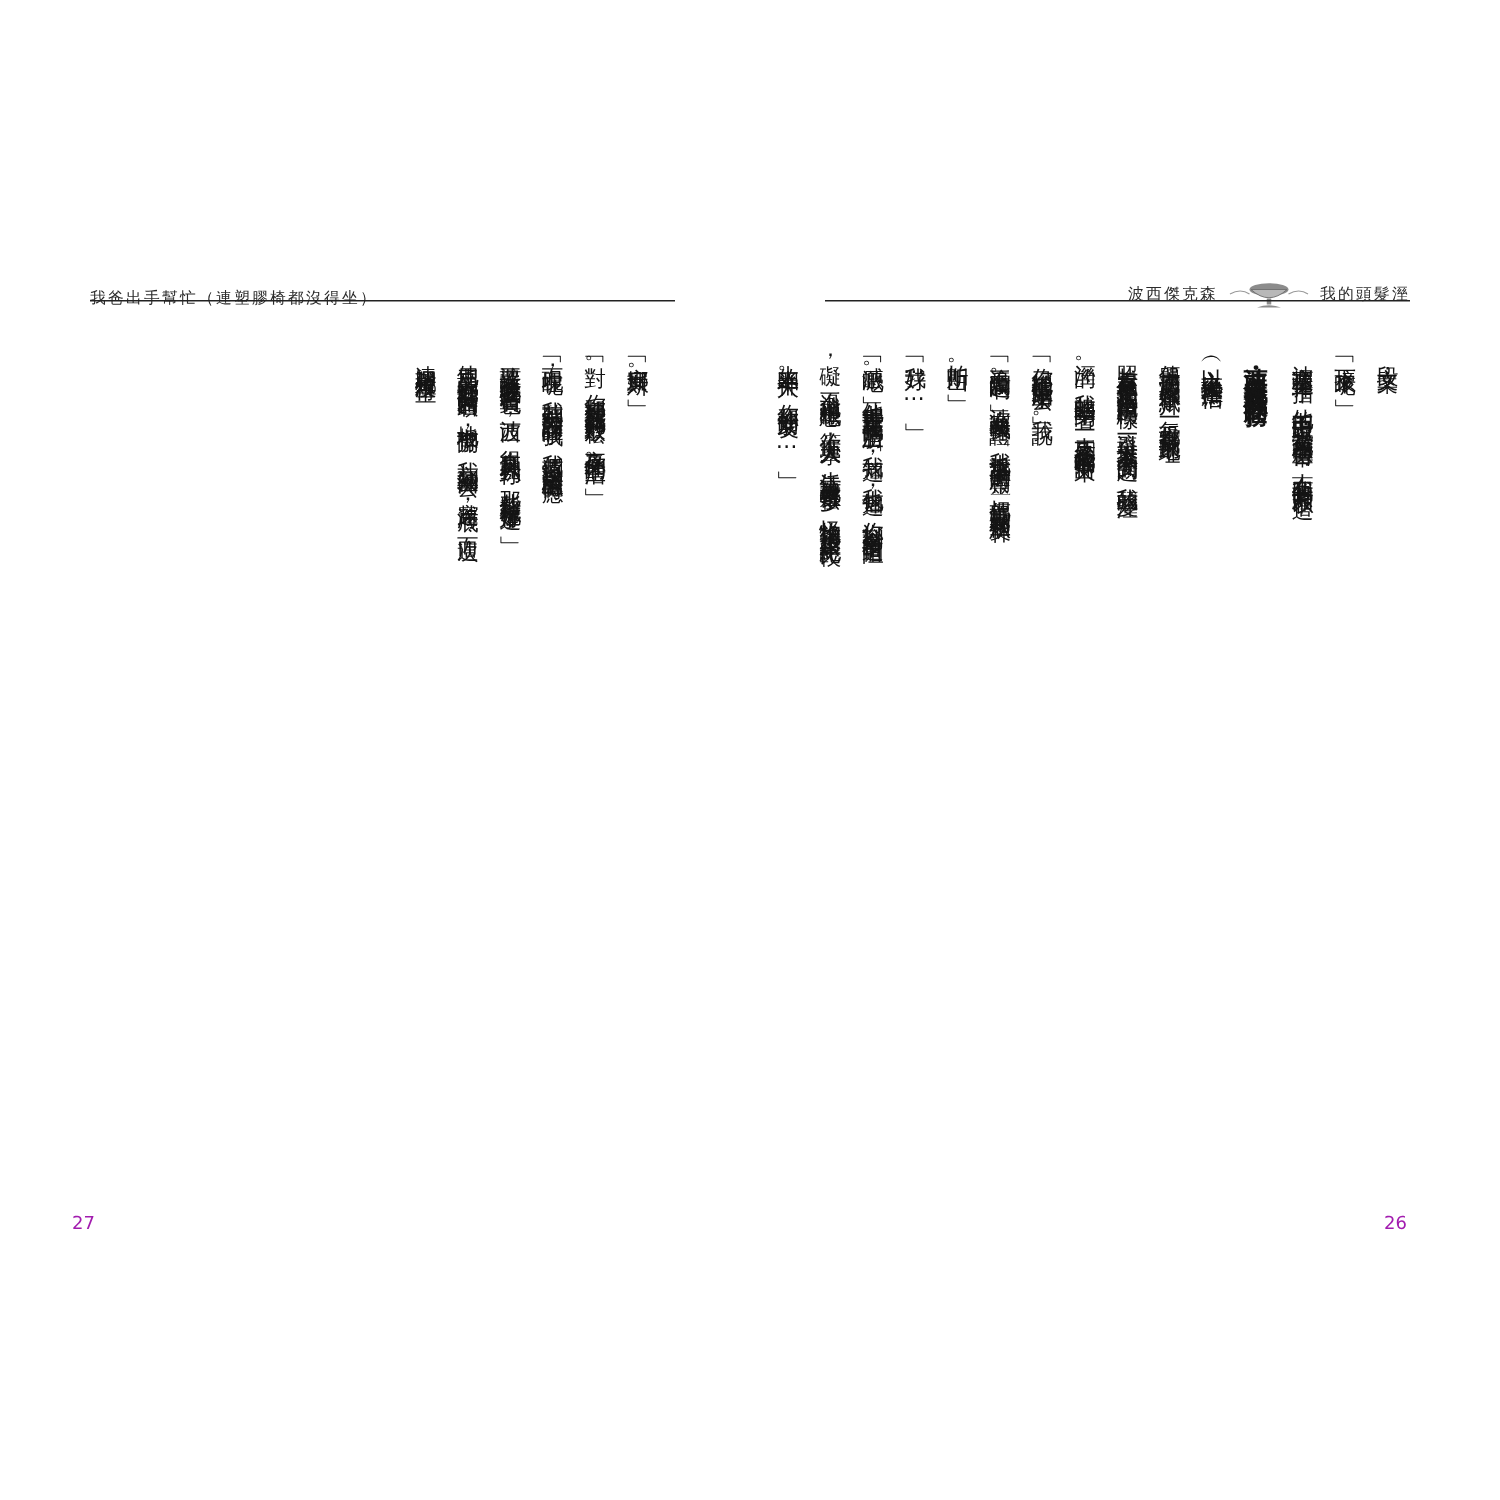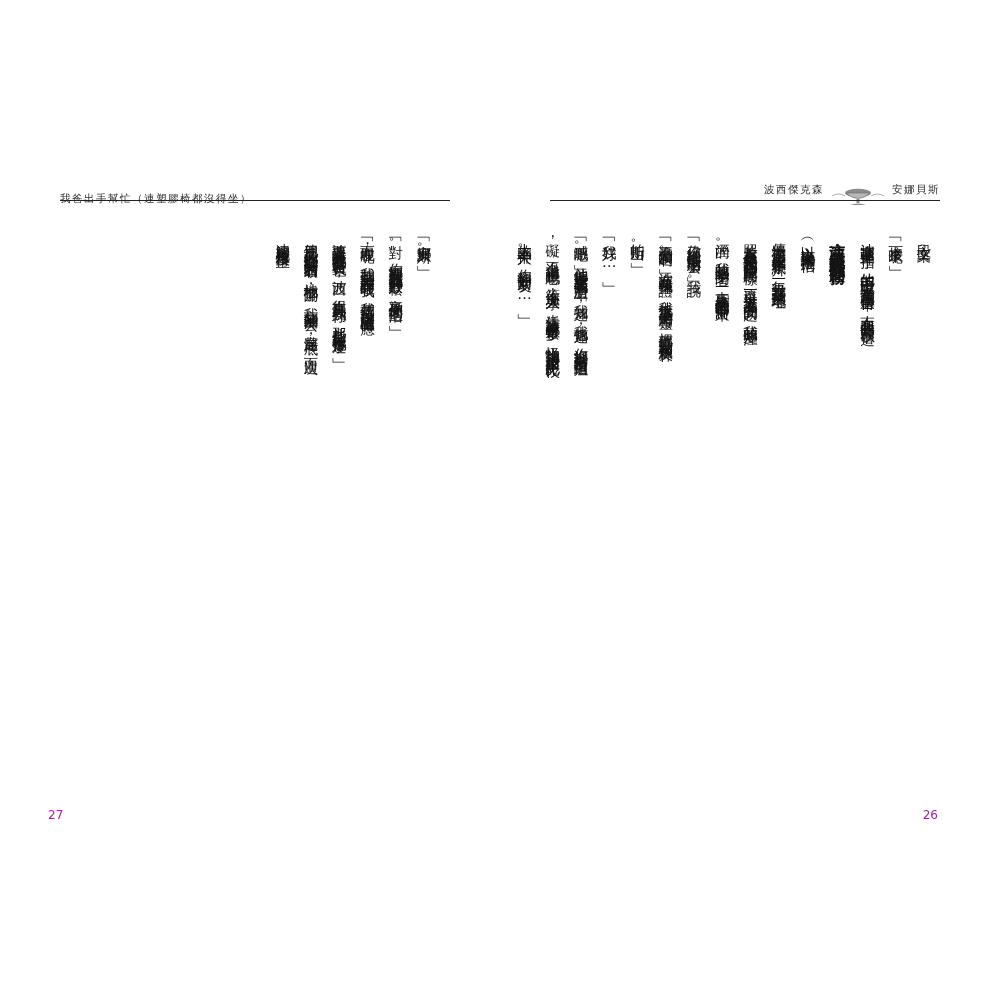--- a/index.html
+++ b/index.html
@@ -53,21 +53,21 @@
   }
   .rule-right {
     right: 60px;
     width: 390px;
   }
   .header-right-group {
     position: absolute;
     right: 60px;
     top: 183px;
     display: flex;
-    align-items: flex-start;
+    align-items: center;
     gap: 6px;
   }
   .ornament {
     width: 56px;
     height: 26px;
     position: relative;
     display: inline-block;
   }
   .spread-gutter {
     position: absolute;
@@ -139,21 +139,21 @@
     <span class="ornament">
       <svg width="56" height="26" viewBox="0 0 56 26" xmlns="http://www.w3.org/2000/svg">
         <ellipse cx="28" cy="10" rx="13" ry="4.2" fill="#8c8c8c"></ellipse>
         <path d="M16 10 q12 11 24 0 z" fill="#b8b8b8" stroke="#6d6d6d" stroke-width="0.6"></path>
         <rect x="26.5" y="16" width="3" height="4" fill="#8c8c8c"></rect>
         <path d="M20 22 q8 -3 16 0 z" fill="#8c8c8c"></path>
         <path d="M2 13 q7 -4 13 0" stroke="#9a9a9a" stroke-width="0.8" fill="none"></path>
         <path d="M41 13 q7 -4 13 0" stroke="#9a9a9a" stroke-width="0.8" fill="none"></path>
       </svg>
     </span>
-    <span class="header-text">安娜貝斯</span>
+    <span class="header-text">我的頭髮溼</span>
   </div>
   <div class="header-rule rule-right"></div>
 
   <div class="header header-left">
     <span class="header-text">我爸出手幫忙（連塑膠椅都沒得坐）</span>
   </div>
   <div class="header-rule rule-left"></div>
 
   <div class="text-block page-right-body">
     <span class="para">段文案：</span>

